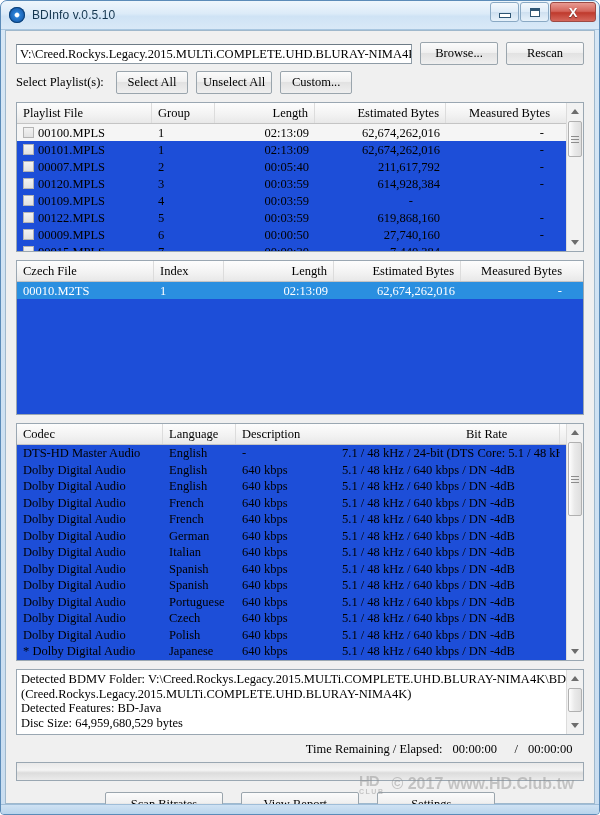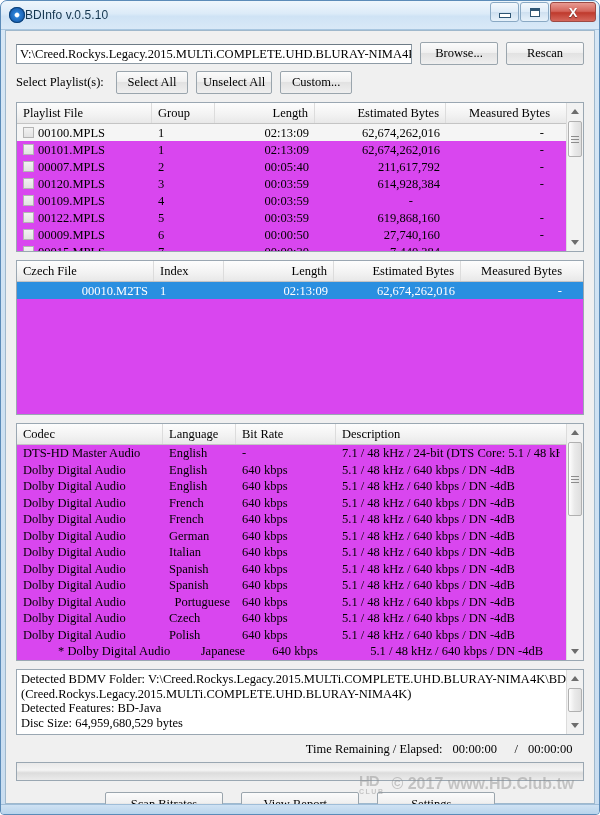--- a/index.html
+++ b/index.html
@@ -36,21 +36,21 @@
     padding-left: 8px;
   }
   .app-icon {
     width: 16px; height: 16px;
     border-radius: 50%;
     background: radial-gradient(circle at 50% 50%, #ffffff 0%, #ffffff 16%, #2a7fd4 26%, #1b63b5 62%, #0d4a94 100%);
     box-shadow: 0 0 0 1px #0c4177 inset;
     flex: none;
   }
   .app-title {
-    margin-left: 0;
+    margin-left: 7px;
     font-family: "Liberation Sans", sans-serif;
     font-size: 12px;
     color: #14364f;
     letter-spacing: 0.1px;
   }
   .wincontrols {
     position: absolute;
     top: 1px;
     right: 3px;
     display: flex;
@@ -141,21 +141,21 @@
     box-sizing: border-box;
     padding: 0 6px;
   }
   .btn.wide { min-width: 78px; }
 
   .plrow { margin-top: 6px; gap: 8px; }
   .plrow .lbl { width: 92px; }
 
   
   .panel {
-    background: #d946ef;
+    background: #1d4ed8;
     border: 1px solid #9aa7b2;
     margin-top: 8px;
     position: relative;
     box-sizing: border-box;
     overflow: hidden;
   }
   .thead {
     display: flex;
     height: 21px;
     background: linear-gradient(180deg, #fdfdfd 0%, #f2f2f2 60%, #e8e8e8 100%);
@@ -480,35 +480,35 @@
       <div class="panel" style="height:155px">
         <div class="thead">
           <div class="th" style="width:137px">Czech File</div>
           <div class="th" style="width:70px">Index</div>
           <div class="th r" style="width:110px">Length</div>
           <div class="th r" style="width:127px">Estimated Bytes</div>
           <div class="th r" style="width:107px;border-right:none">Measured Bytes</div>
         </div>
         <div class="tbody" id="stream-body">
             <div class="trow sel">
-              <div class="td" style="width: 137px; text-align: right;">00010.M2TS</div>
+              <div class="td" style="width: 137px;">00010.M2TS</div>
               <div class="td" style="width: 70px;">1</div>
               <div class="td r" style="width: 110px;">02:13:09</div>
               <div class="td r" style="width: 127px;">62,674,262,016</div>
               <div class="td r" style="width: 107px;">-</div>
             </div>
           </div>
       </div>
 
       <div class="panel" style="height:238px">
         <div class="thead">
           <div class="th" style="width:146px">Codec</div>
           <div class="th" style="width:73px">Language</div>
+          <div class="th" style="width:224px;border-right:none">Description</div>
           <div class="th" style="width:100px">Bit Rate</div>
-          <div class="th" style="width:224px;border-right:none">Description</div>
         </div>
         <div class="tbody" id="codec-body">
             <div class="trow" style="height: 16.5px;">
               <div class="td" style="width: 146px;">DTS-HD Master Audio</div>
               <div class="td" style="width: 73px;">English</div>
               <div class="td" style="width: 100px;">-</div>
               <div class="td" style="width: 224px;">7.1 / 48 kHz / 24-bit (DTS Core: 5.1 / 48 kHz ...</div>
             </div>
             <div class="trow" style="height: 16.5px;">
               <div class="td" style="width: 146px;">Dolby Digital Audio</div>
@@ -553,38 +553,38 @@
               <div class="td" style="width: 224px;">5.1 / 48 kHz / 640 kbps / DN -4dB</div>
             </div>
             <div class="trow" style="height: 16.5px;">
               <div class="td" style="width: 146px;">Dolby Digital Audio</div>
               <div class="td" style="width: 73px;">Spanish</div>
               <div class="td" style="width: 100px;">640 kbps</div>
               <div class="td" style="width: 224px;">5.1 / 48 kHz / 640 kbps / DN -4dB</div>
             </div>
             <div class="trow" style="height: 16.5px;">
               <div class="td" style="width: 146px;">Dolby Digital Audio</div>
-              <div class="td" style="width: 73px; text-align: right;">Portuguese</div>
+              <div class="td" style="width: 73px;">Portuguese</div>
               <div class="td" style="width: 100px;">640 kbps</div>
               <div class="td" style="width: 224px;">5.1 / 48 kHz / 640 kbps / DN -4dB</div>
             </div>
             <div class="trow" style="height: 16.5px;">
               <div class="td" style="width: 146px;">Dolby Digital Audio</div>
               <div class="td" style="width: 73px;">Czech</div>
               <div class="td" style="width: 100px;">640 kbps</div>
               <div class="td" style="width: 224px;">5.1 / 48 kHz / 640 kbps / DN -4dB</div>
             </div>
             <div class="trow" style="height: 16.5px;">
               <div class="td" style="width: 146px;">Dolby Digital Audio</div>
               <div class="td" style="width: 73px;">Polish</div>
               <div class="td" style="width: 100px;">640 kbps</div>
               <div class="td" style="width: 224px;">5.1 / 48 kHz / 640 kbps / DN -4dB</div>
             </div>
             <div class="trow" style="height: 16.5px;">
-              <div class="td" style="width: 146px; margin-left: 35px;">* Dolby Digital Audio</div>
+              <div class="td" style="width: 146px;">* Dolby Digital Audio</div>
               <div class="td" style="width: 73px;">Japanese</div>
               <div class="td" style="width: 100px;">640 kbps</div>
               <div class="td" style="width: 224px;">5.1 / 48 kHz / 640 kbps / DN -4dB</div>
             </div>
             <div class="trow" style="height: 16.5px;">
               <div class="td" style="width: 146px;">* Presentation Graphics</div>
               <div class="td" style="width: 73px;">Japanese</div>
               <div class="td" style="width: 100px;">-</div>
               <div class="td" style="width: 224px;"></div>
             </div>

